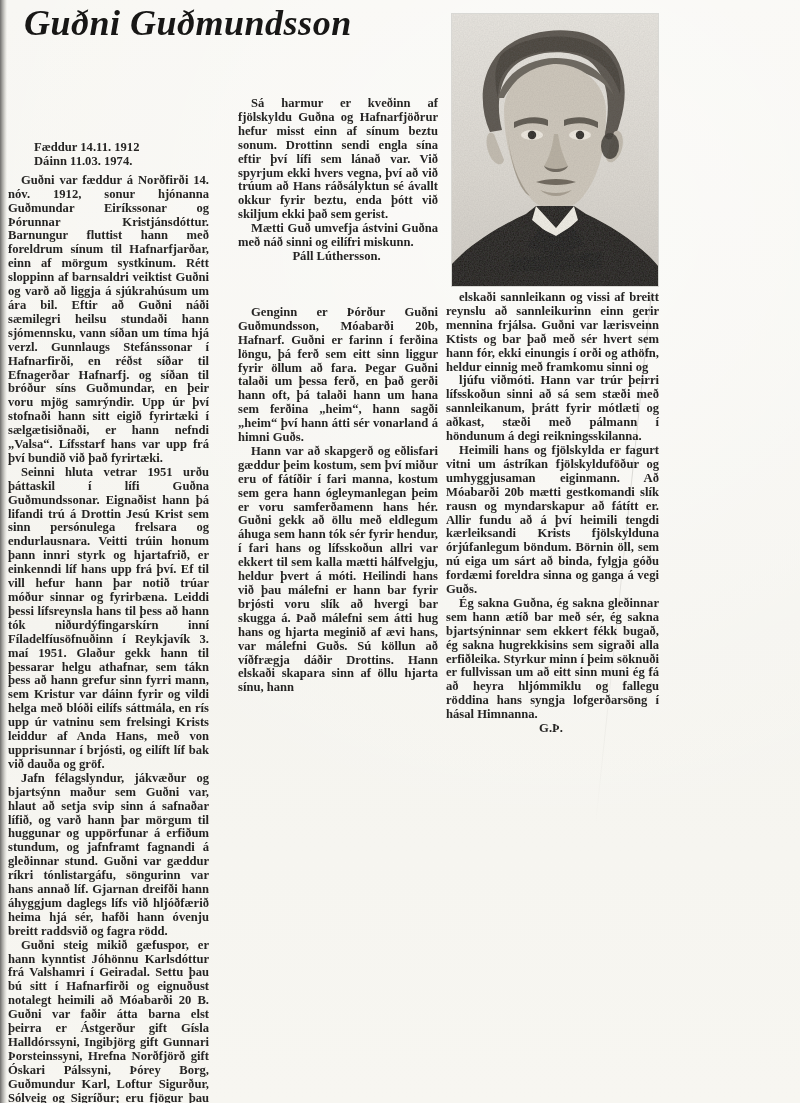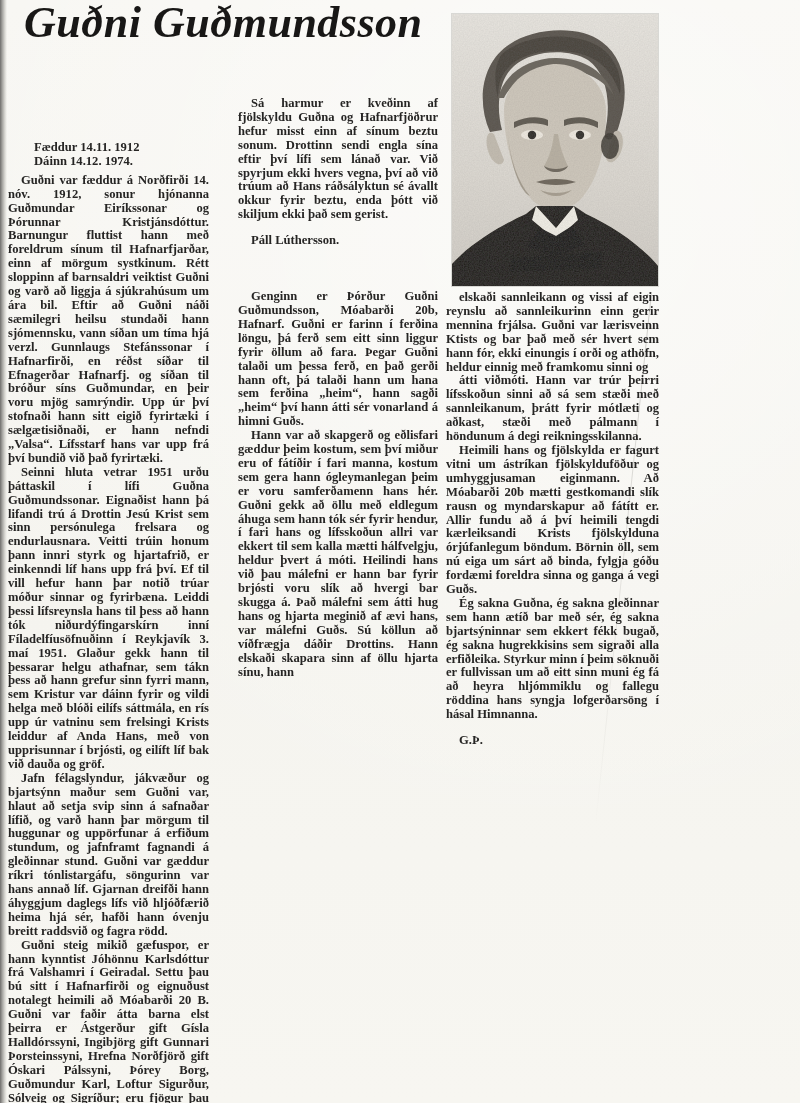--- a/index.html
+++ b/index.html
@@ -17,21 +17,21 @@
     position:absolute; left:0; top:0; width:7px; height:100%;
     background:linear-gradient(90deg,#6f6e6c 0%, #a8a7a3 35%, #d9d8d3 70%, rgba(217,216,211,0) 100%);
   }
   .clip-seam {
     position:absolute; left:651px; top:292px; width:1px; height:540px;
     background:linear-gradient(180deg, rgba(150,148,142,.45), rgba(150,148,142,0));
     transform:rotate(6deg); transform-origin:top left;
   }
   .headline {
     position:absolute; left:24px; top:0px; width:415px;
-    font-size:44px; line-height:46px;
+    font-size:36px; line-height:46px;
     font-weight:bold; font-style:italic;
     letter-spacing:.5px; color:#181716;
   }
   .photo-wrap {
     position:absolute; left:452px; top:14px; width:206px; height:272px;
     background:#e4e1db;
     box-shadow:0 0 0 1px rgba(120,118,112,.25);
   }
   .photo-wrap svg { display:block; width:100%; height:100%; }
   .col {
@@ -40,22 +40,22 @@
     text-align:justify;
     color:#262524;
   }
   .col p { text-indent:13px;font-weight:bold; }
   .dates { font-weight:bold; margin-left:26px; margin-bottom:5px; text-indent:0; }
   .dates div { text-indent:0; }
   #col1 { left:8px;  top:97px;  width:201px; height:1006px; overflow:hidden;margin-top:44px; }
   #col2 { left:238px; top:97px;  width:200px; }
   #col3 { left:446px; top:291px; width:213px; }
   .sig {
-    font-weight:bold; text-align:left; text-indent:0;
-    padding-right:16px; margin-top:12px;
+    font-weight:bold; text-align:center; text-indent:0;
+    padding-right:16px; margin-top:0;
   }
   .section-gap { height:42px; }
 </style>
 </head>
 <body>
 
 <div class="edge-left"></div>
 <div class="clip-seam"></div>
 
 <h1 class="headline">
@@ -112,35 +112,36 @@
 
       <path d="M88,214 L104,222 L120,212 L132,230 L104,244 L76,232 Z" fill="#0f0c08"></path>
       <path d="M60,244 L150,238 L150,254 L58,258 Z" fill="#0f0c08" opacity="0.9"></path>
     </g>
   </svg>
 </div>
 
 <div class="col" id="col1">
   <div class="dates">
     <div>Fæddur 14.11. 1912</div>
-    <div>Dáinn 14.12. 1974.</div>
+    <div>Dáinn 11.03. 1974.</div>
   </div>
   <p>Guðni var fæddur á Norðfirði 14. nóv. 1912, sonur hjónanna Guðmundar Eiríkssonar og Þórunnar Kristjánsdóttur. Barnungur fluttist hann með foreldrum sínum til Hafnarfjarðar, einn af mörgum systkinum. Rétt sloppinn af barnsaldri veiktist Guðni og varð að liggja á sjúkrahúsum um ára bil. Eftir að Guðni náði sæmilegri heilsu stundaði hann sjómennsku, vann síðan um tíma hjá verzl. Gunnlaugs Stefánssonar í Hafnarfirði, en réðst síðar til Efnagerðar Hafnarfj. og síðan til bróður síns Guðmundar, en þeir voru mjög samrýndir. Upp úr því stofnaði hann sitt eigið fyrirtæki í sælgætisiðnaði, er hann nefndi „Valsa“. Lífsstarf hans var upp frá því bundið við það fyrirtæki.</p>
   <p>Seinni hluta vetrar 1951 urðu þáttaskil í lífi Guðna Guðmundssonar. Eignaðist hann þá lifandi trú á Drottin Jesú Krist sem sinn persónulega frelsara og endurlausnara. Veitti trúin honum þann innri styrk og hjartafrið, er einkenndi líf hans upp frá því. Ef til vill hefur hann þar notið trúar móður sinnar og fyrirbæna. Leiddi þessi lífsreynsla hans til þess að hann tók niðurdýfingarskírn inní Fíladelfíusöfnuðinn í Reykjavík 3. maí 1951. Glaður gekk hann til þessarar helgu athafnar, sem tákn þess að hann grefur sinn fyrri mann, sem Kristur var dáinn fyrir og vildi helga með blóði eilífs sáttmála, en rís upp úr vatninu sem frelsingi Krists leiddur af Anda Hans, með von upprisunnar í brjósti, og eilíft líf bak við dauða og gröf.</p>
   <p>Jafn félagslyndur, jákvæður og bjartsýnn maður sem Guðni var, hlaut að setja svip sinn á safnaðar lífið, og varð hann þar mörgum til huggunar og uppörfunar á erfiðum stundum, og jafnframt fagnandi á gleðinnar stund. Guðni var gæddur ríkri tónlistargáfu, söngurinn var hans annað líf. Gjarnan dreifði hann áhyggjum daglegs lífs við hljóðfærið heima hjá sér, hafði hann óvenju breitt raddsvið og fagra rödd.</p>
   <p>Guðni steig mikið gæfuspor, er hann kynntist Jóhönnu Karlsdóttur frá Valshamri í Geiradal. Settu þau bú sitt í Hafnarfirði og eignuðust notalegt heimili að Móabarði 20 B. Guðni var faðir átta barna elst þeirra er Ástgerður gift Gísla Halldórssyni, Ingibjörg gift Gunnari Þorsteinssyni, Hrefna Norðfjörð gift Óskari Pálssyni, Þórey Borg, Guðmundur Karl, Loftur Sigurður, Sólveig og Sigríður; eru fjögur þau síðast töldu enn í æsku.</p>
 </div>
 
 <div class="col" id="col2">
   <p>Sá harmur er kveðinn af fjölskyldu Guðna og Hafnarfjöðrur hefur misst einn af sínum beztu sonum. Drottinn sendi engla sína eftir því lífi sem lánað var. Við spyrjum ekki hvers vegna, því að við trúum að Hans ráðsályktun sé ávallt okkur fyrir beztu, enda þótt við skiljum ekki það sem gerist.</p>
+  <p>Mætti Guð umvefja ástvini Guðna með náð sinni og eilífri miskunn.</p>
   <p class="sig">Páll Lúthersson.</p>
   <div class="section-gap"></div>
   <p>Genginn er Þórður Guðni Guðmundsson, Móabarði 20b, Hafnarf. Guðni er farinn í ferðina löngu, þá ferð sem eitt sinn liggur fyrir öllum að fara. Þegar Guðni talaði um þessa ferð, en það gerði hann oft, þá talaði hann um hana sem ferðina „heim“, hann sagði „heim“ því hann átti sér vonarland á himni Guðs.</p>
   <p>Hann var að skapgerð og eðlisfari gæddur þeim kostum, sem því miður eru of fátíðir í fari manna, kostum sem gera hann ógleymanlegan þeim er voru samferðamenn hans hér. Guðni gekk að öllu með eldlegum áhuga sem hann tók sér fyrir hendur, í fari hans og lífsskoðun allri var ekkert til sem kalla mætti hálfvelgju, heldur þvert á móti. Heilindi hans við þau málefni er hann bar fyrir brjósti voru slík að hvergi bar skugga á. Það málefni sem átti hug hans og hjarta meginið af ævi hans, var málefni Guðs. Sú köllun að víðfrægja dáðir Drottins. Hann elskaði skapara sinn af öllu hjarta sínu, hann</p>
 </div>
 
 <div class="col" id="col3">
-  <p>elskaði sannleikann og vissi af eigin reynslu að sannleikurinn einn gerir mennina frjálsa. Guðni var lærisveinn Ktists og bar það með sér hvert sem hann fór, ekki einungis í orði og athöfn, heldur einnig með framkomu sinni og</p>
-  <p>átti viðmóti. Hann var trúr þeirri lífsskoðun sinni að sá sem stæði með sannleikanum, þrátt fyrir mótlæti og aðkast, stæði með pálmann í höndunum á degi reikningsskilanna.</p>
+  <p>elskaði sannleikann og vissi af breitt reynslu að sannleikurinn einn gerir mennina frjálsa. Guðni var lærisveinn Ktists og bar það með sér hvert sem hann fór, ekki einungis í orði og athöfn, heldur einnig með framkomu sinni og</p>
+  <p>ljúfu viðmóti. Hann var trúr þeirri lífsskoðun sinni að sá sem stæði með sannleikanum, þrátt fyrir mótlæti og aðkast, stæði með pálmann í höndunum á degi reikningsskilanna.</p>
   <p>Heimili hans og fjölskylda er fagurt vitni um ástríkan fjölskylduföður og umhyggjusaman eiginmann. Að Móabarði 20b mætti gestkomandi slík rausn og myndarskapur að fátítt er. Allir fundu að á því heimili tengdi kærleiksandi Krists fjölskylduna órjúfanlegum böndum. Börnin öll, sem nú eiga um sárt að binda, fylgja góðu fordæmi foreldra sinna og ganga á vegi Guðs.</p>
   <p>Ég sakna Guðna, ég sakna gleðinnar sem hann ætíð bar með sér, ég sakna bjartsýninnar sem ekkert fékk bugað, ég sakna hugrekkisins sem sigraði alla erfiðleika. Styrkur minn í þeim söknuði er fullvissan um að eitt sinn muni ég fá að heyra hljómmiklu og fallegu röddina hans syngja lofgerðarsöng í hásal Himnanna.</p>
   <p class="sig">G.Þ.</p>
 </div>
 
 </body></html>

